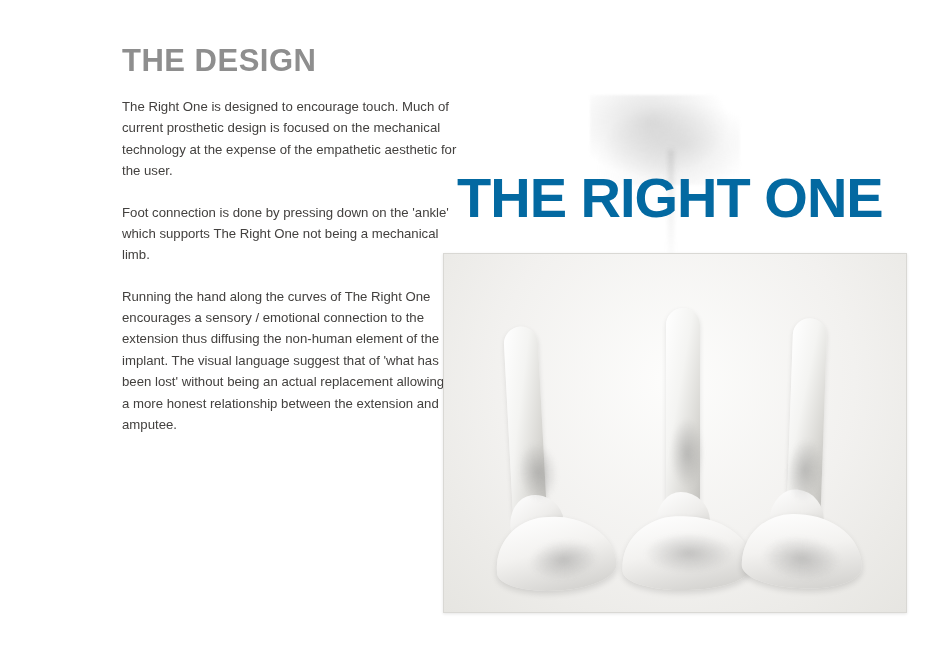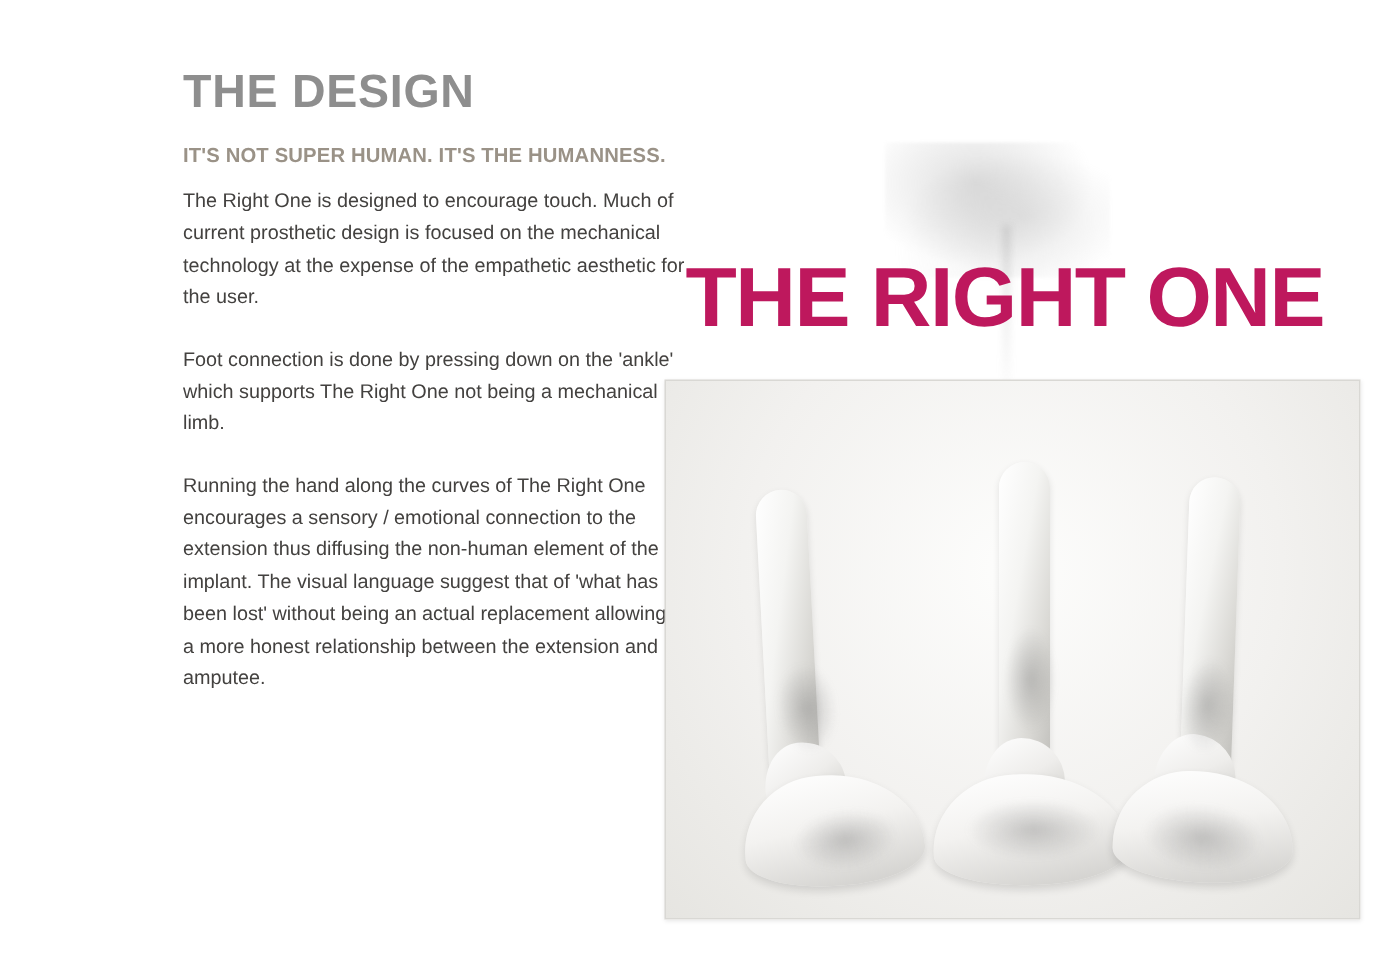--- a/index.html
+++ b/index.html
@@ -65,21 +65,21 @@
     width: 487px;
     height: 653px;
   }
 
   .brand-wordmark {
     position: absolute;
     left: 17px;
     top: 170px;
     font-size: 56px;
     font-weight: bold;
-    color: #be185d;
+    color: #0369a1;
     letter-spacing: -1px;
     white-space: nowrap;
     line-height: 1;
   }
 
   
   .watermark {
     position: absolute;
     left: 150px;
     top: 95px;
@@ -176,21 +176,20 @@
   #leg-right .foot { left: 10px; transform: rotate(-4deg); }
 </style>
 </head>
 <body>
 
 <div class="page">
 
   <div class="left-col">
     <h1 class="page-title">THE DESIGN</h1>
 
-    <p class="tagline">IT'S NOT SUPER HUMAN.  IT'S THE HUMANNESS.</p>
 
     <p class="body-par">The Right One is designed to encourage touch. Much of current prosthetic design is focused on the mechanical technology at the expense of the empathetic aesthetic for the user.</p>
 
     <p class="body-par">Foot connection is done by pressing down on the 'ankle' which supports The Right One not being a mechanical limb.</p>
 
     <p class="body-par">Running the hand along the curves of The Right One encourages a sensory / emotional connection to the extension thus diffusing the non-human element of the implant.  The visual language suggest that of 'what has been lost' without being an actual replacement allowing for a more honest relationship between the extension and amputee.</p>
 
   </div>
 
   <div class="right-col">

